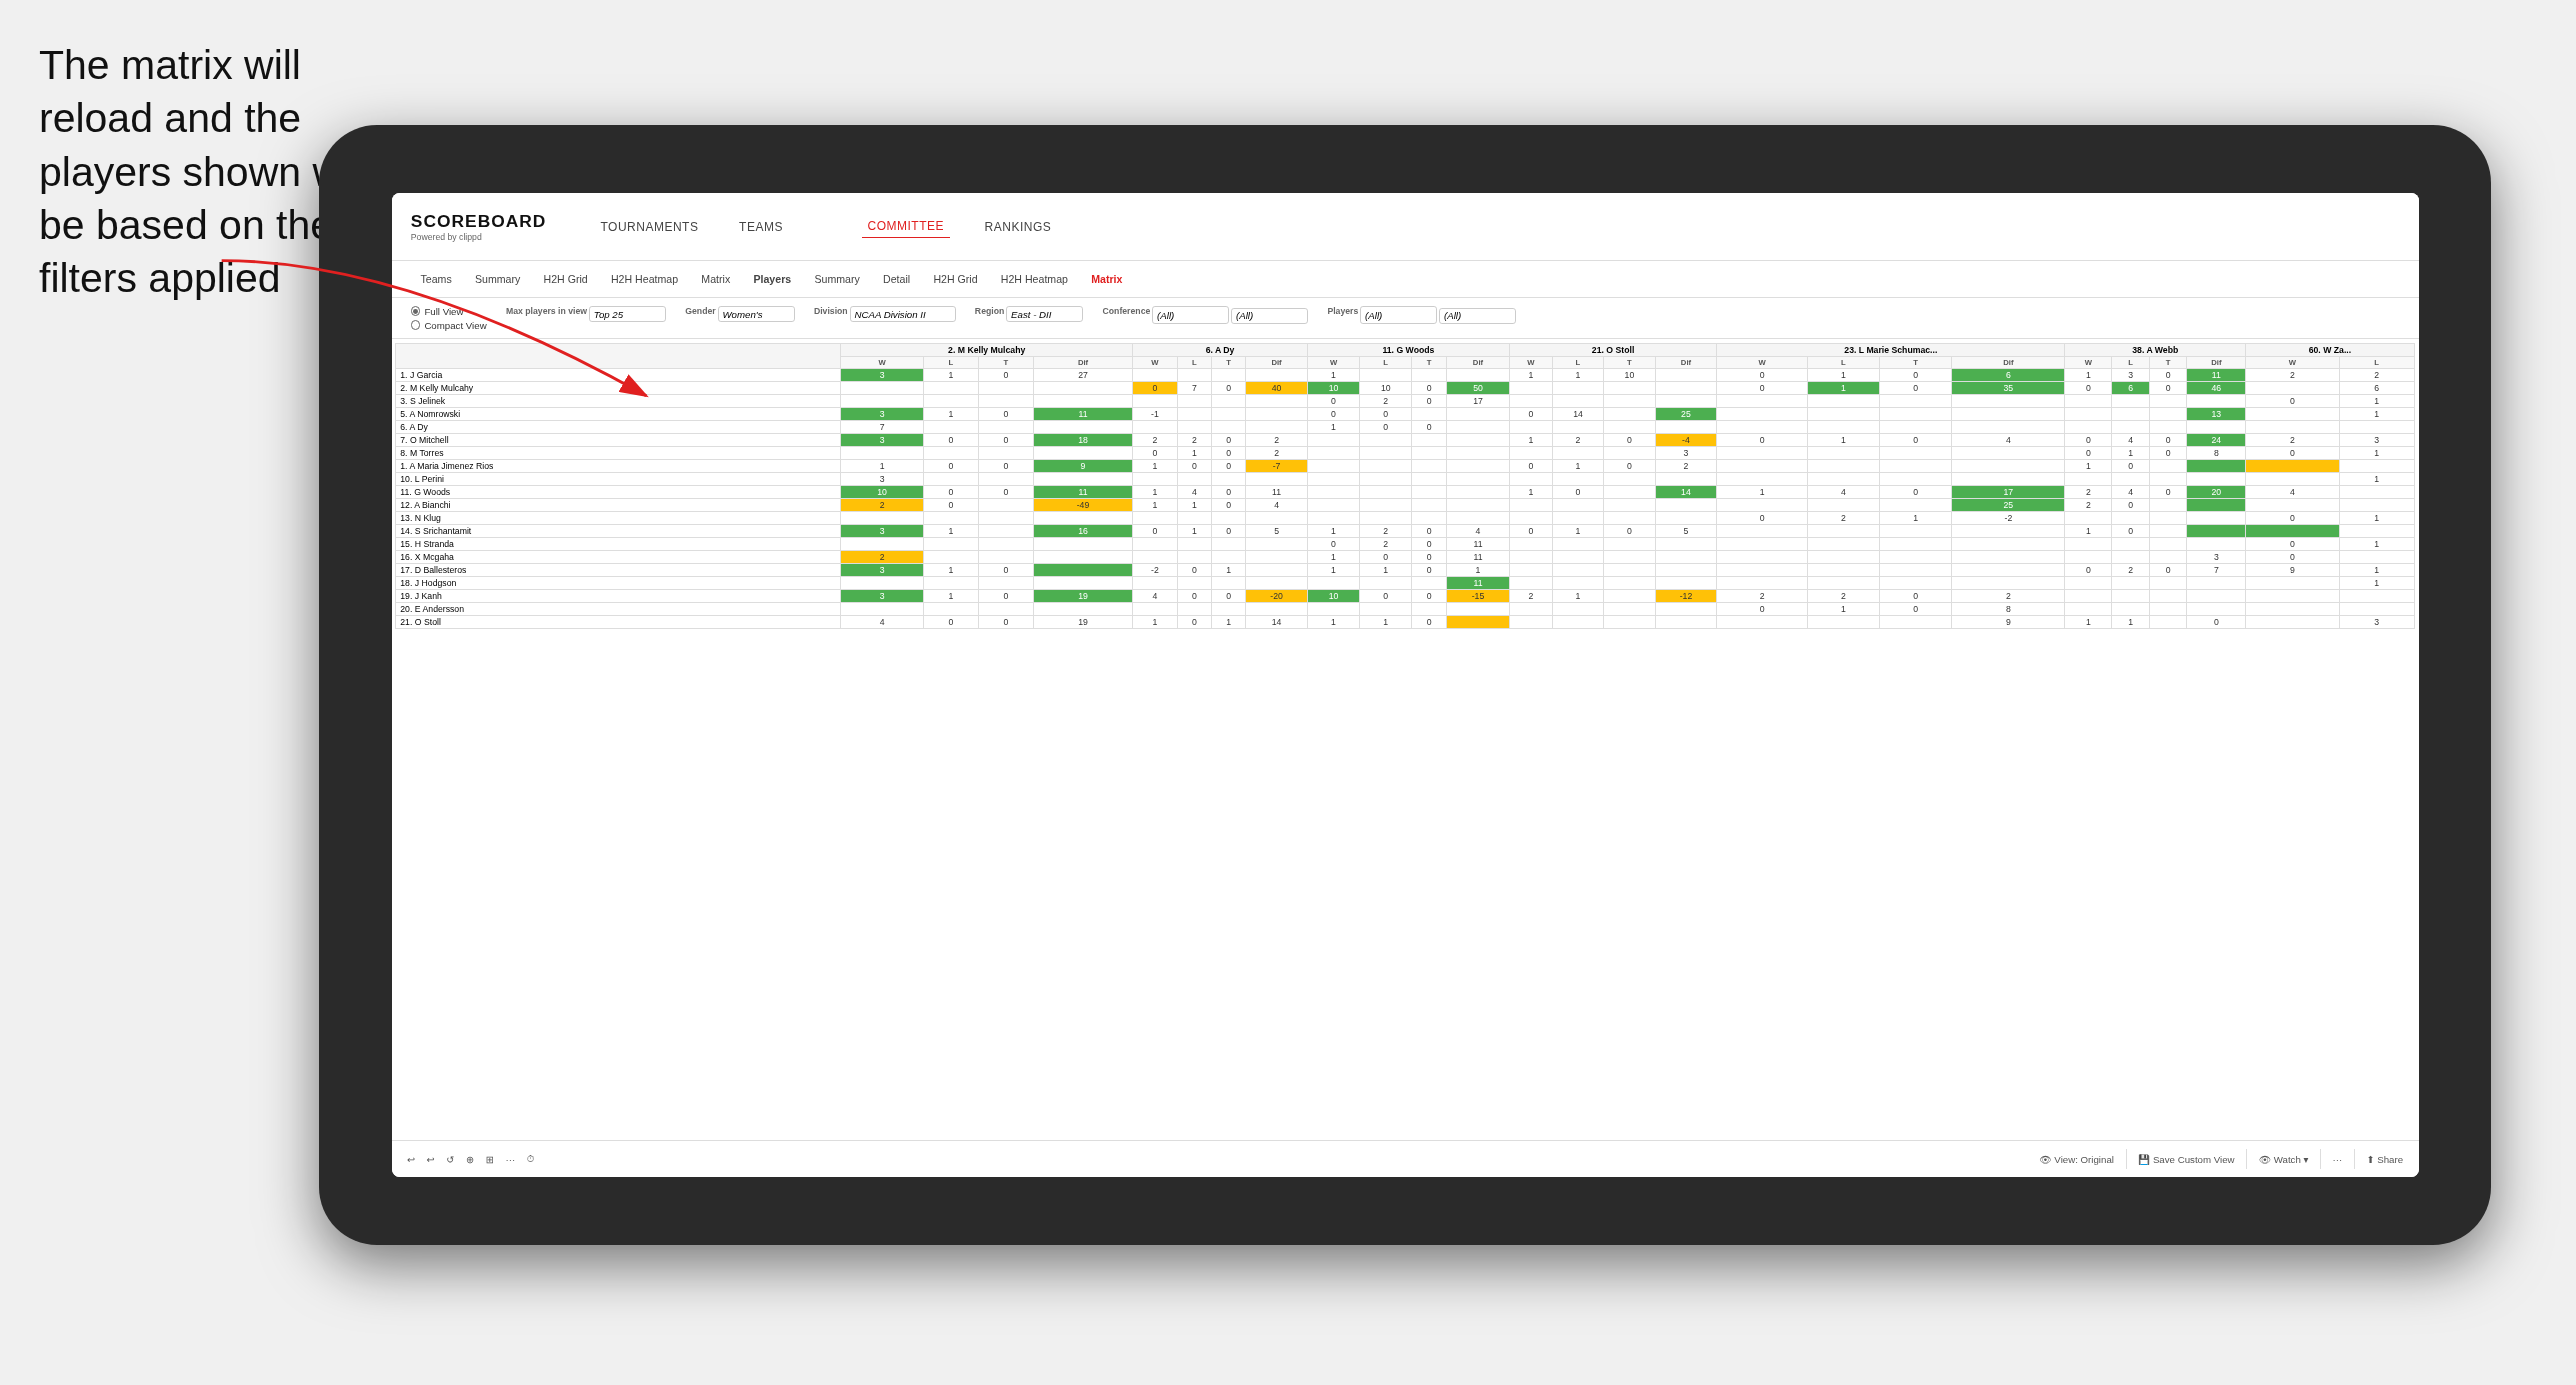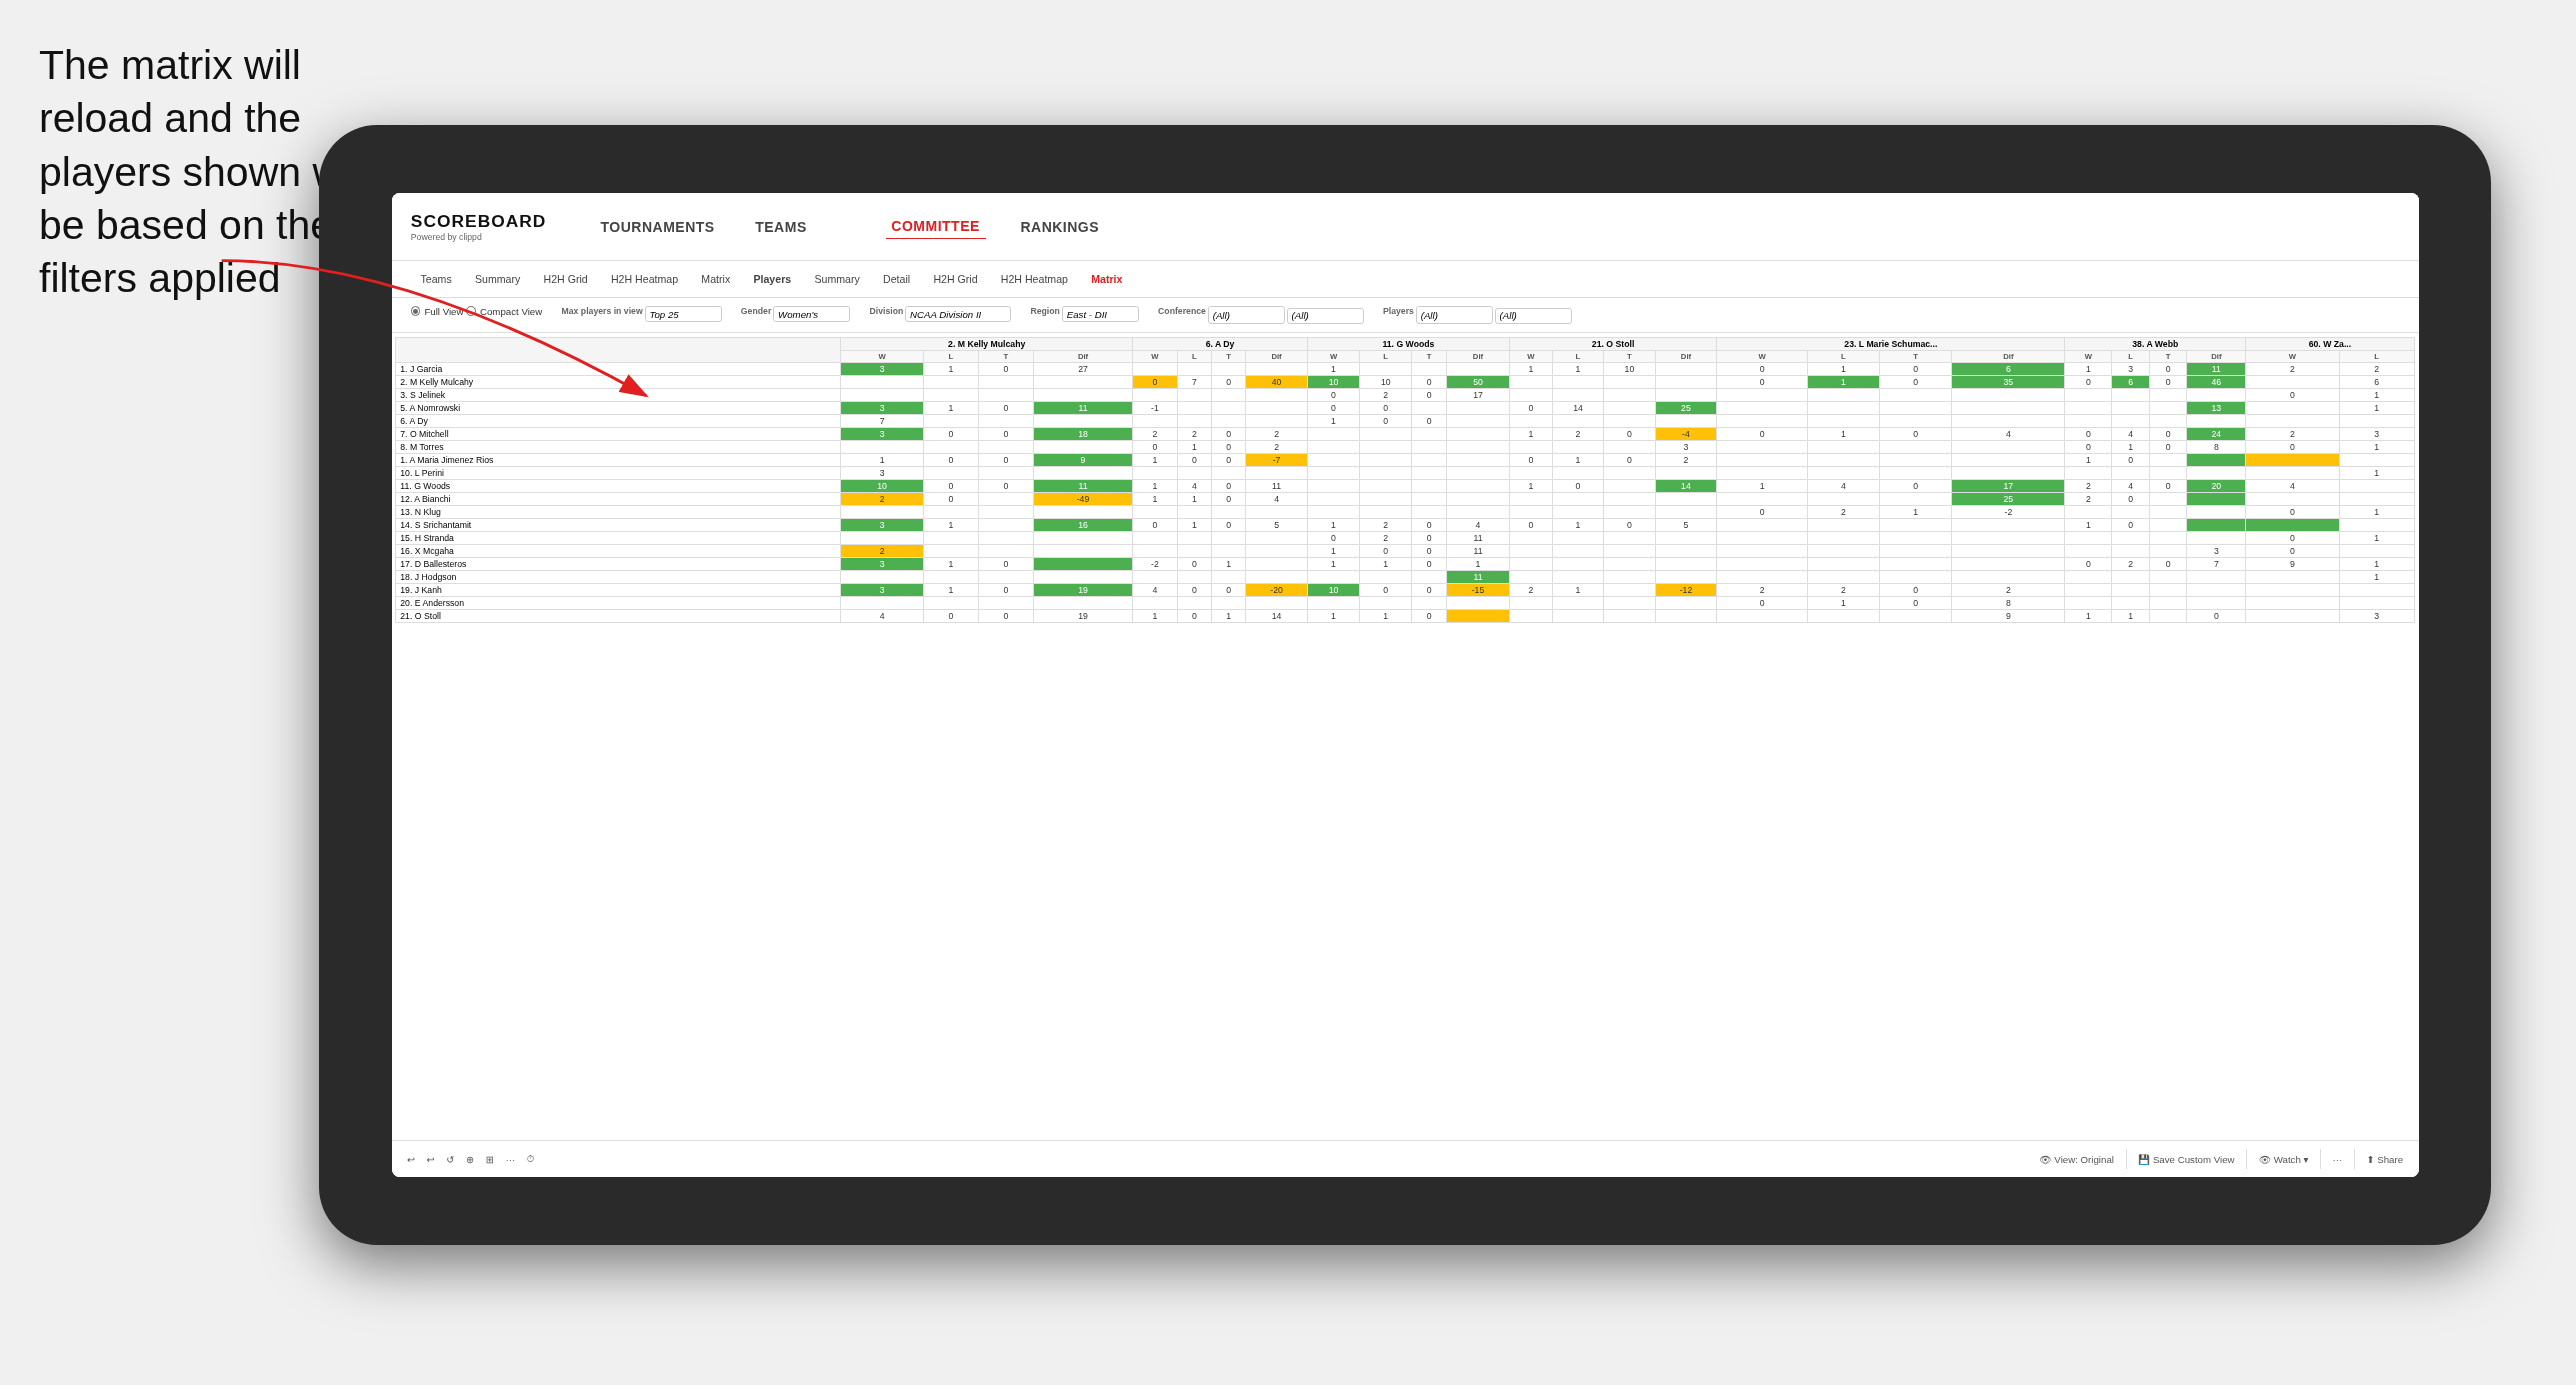--- a/index.html
+++ b/index.html
@@ -72,22 +72,22 @@
       letter-spacing: 1px;
       color: #111;
     }
 
     .logo-subtitle {
       font-size: 8.7px;
       color: #666;
     }
 
     .nav-item {
-      font-size: 14px;
-      font-weight: 700;
+      font-size: 12px;
+      font-weight: 400;
       color: #444;
       cursor: pointer;
       padding: 3.9px 5.8px;
       letter-spacing: 0.5px;
     }
 
     .nav-item.active {
       color: #e02020;
       border-bottom: 1.9px solid #e02020;
       margin-left: 44px;
@@ -128,21 +128,21 @@
     }
 
     .filter-group {
       display: flex;
       flex-direction: row;
       gap: 1.9px;
     }
 
     .filter-radio-group {
       display: flex;
-      flex-direction: row;
+      flex-direction: column;
       gap: 2.9px;
     }
 
     .filter-radio-item {
       display: flex;
       align-items: center;
       gap: 3.9px;
       font-size: 9.7px;
       color: #333;
     }

